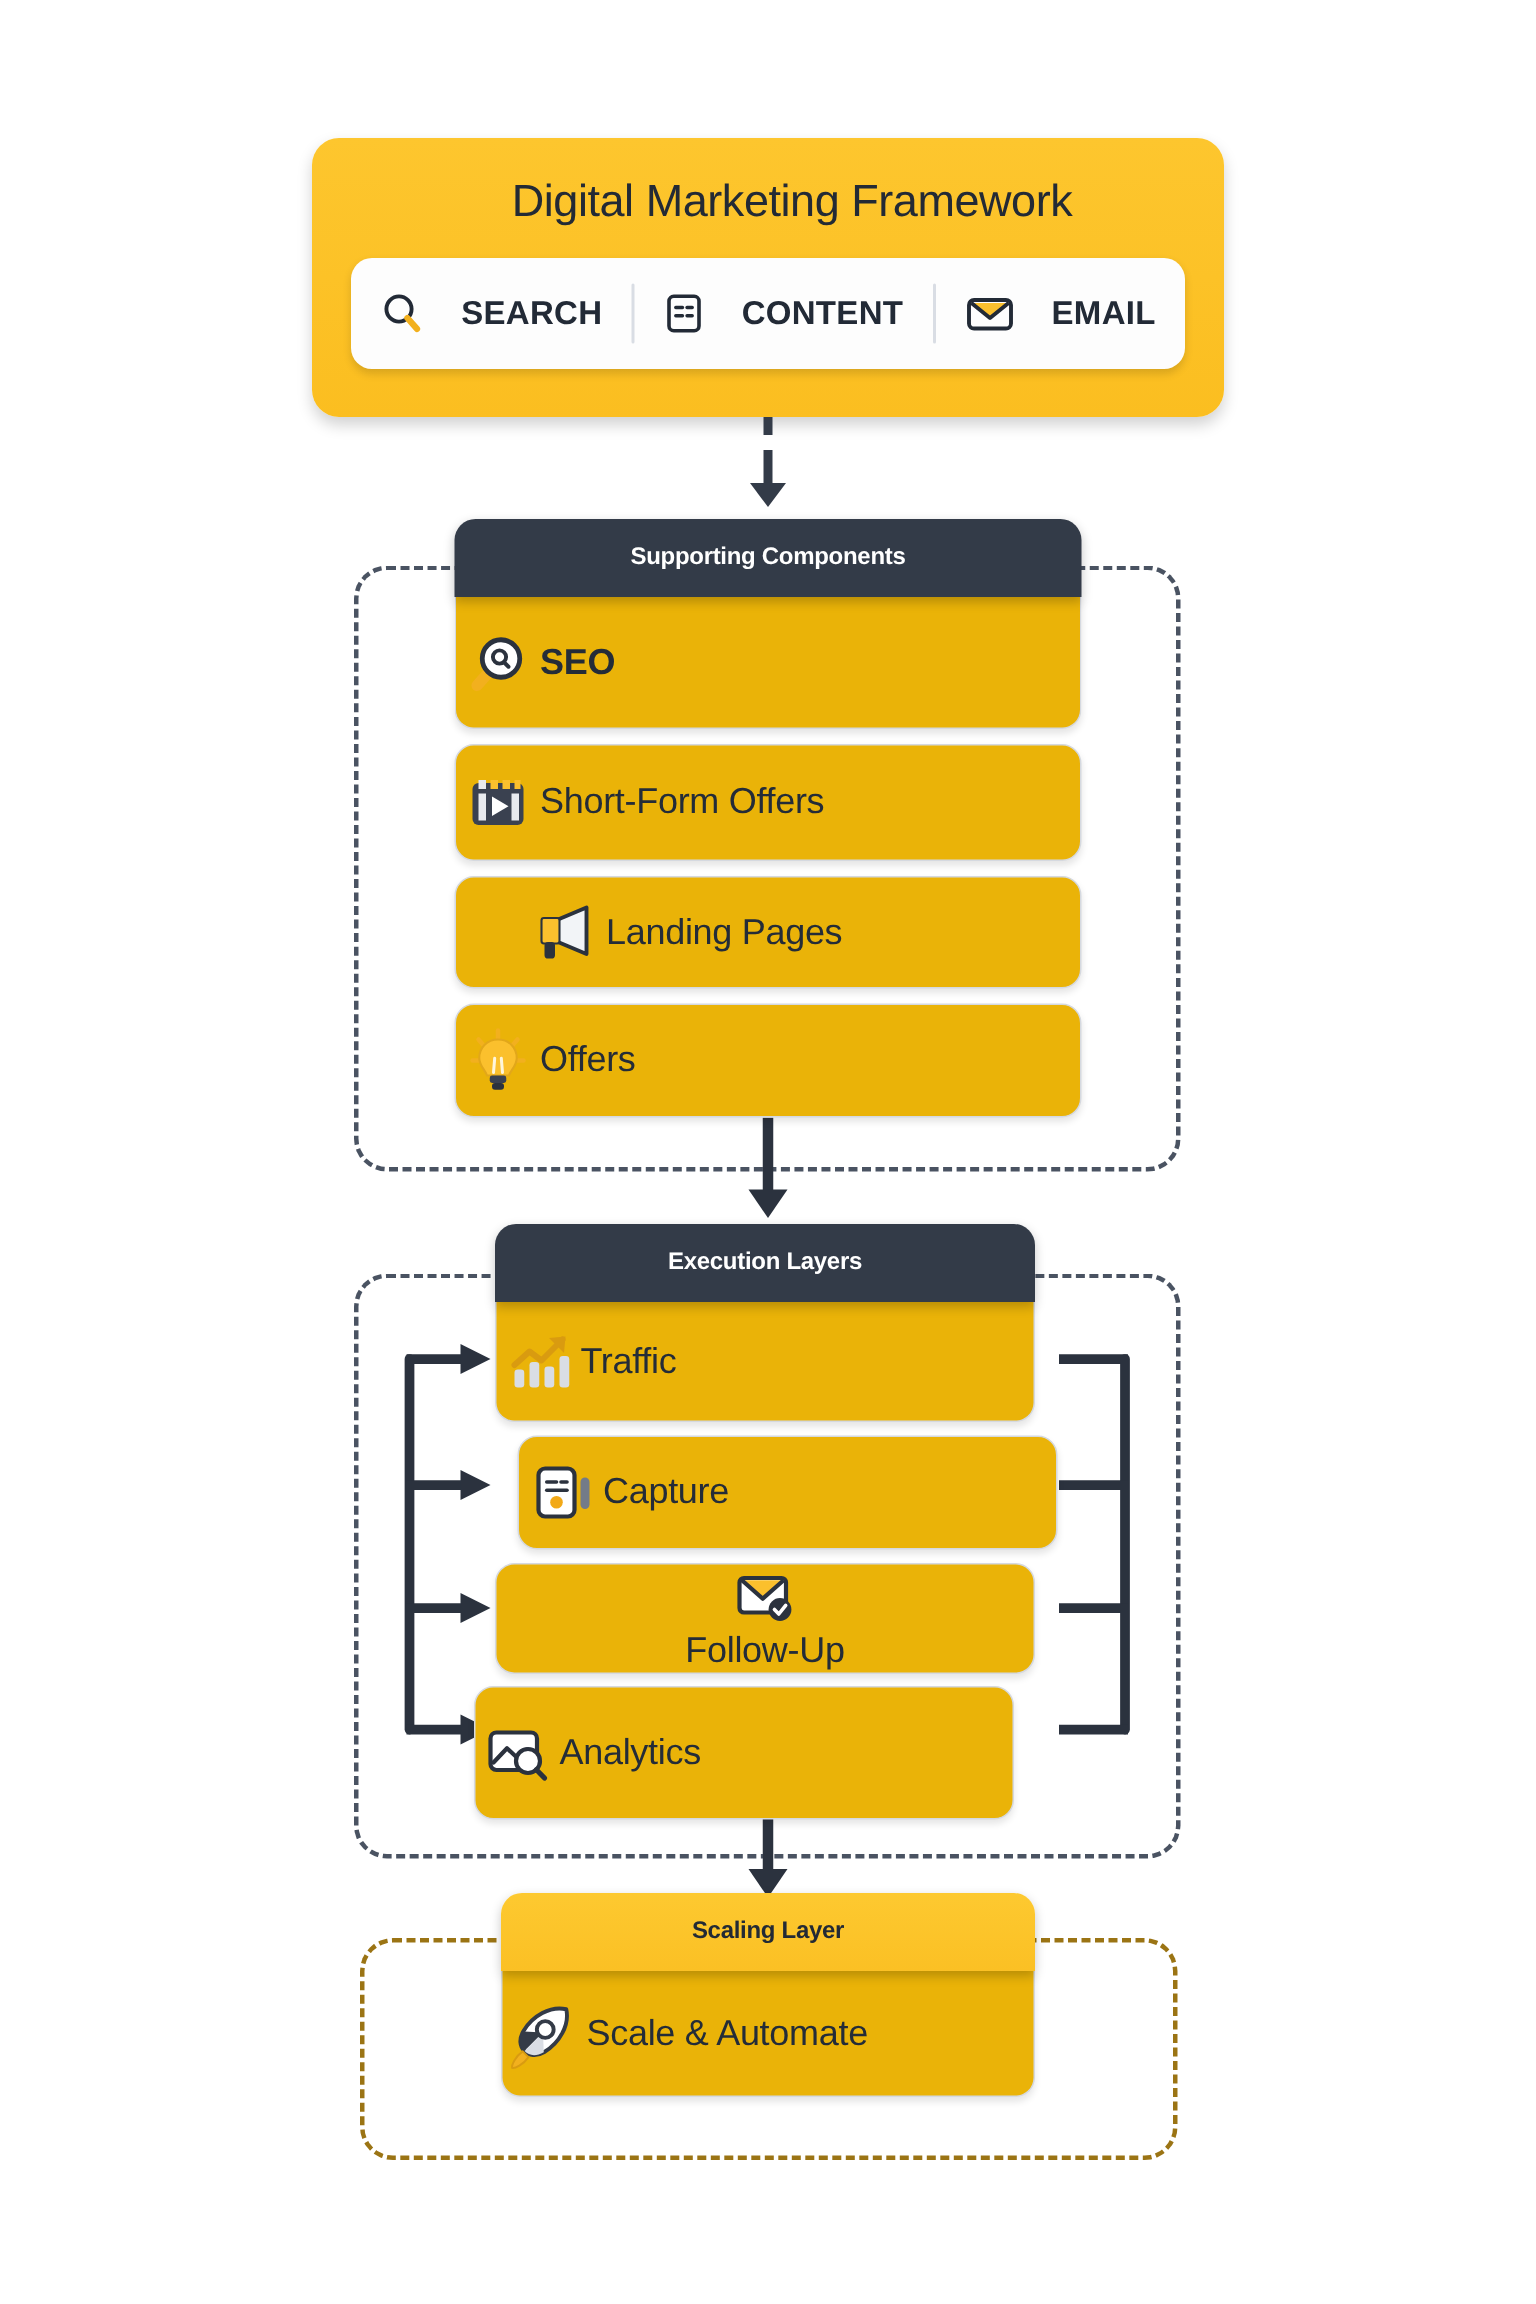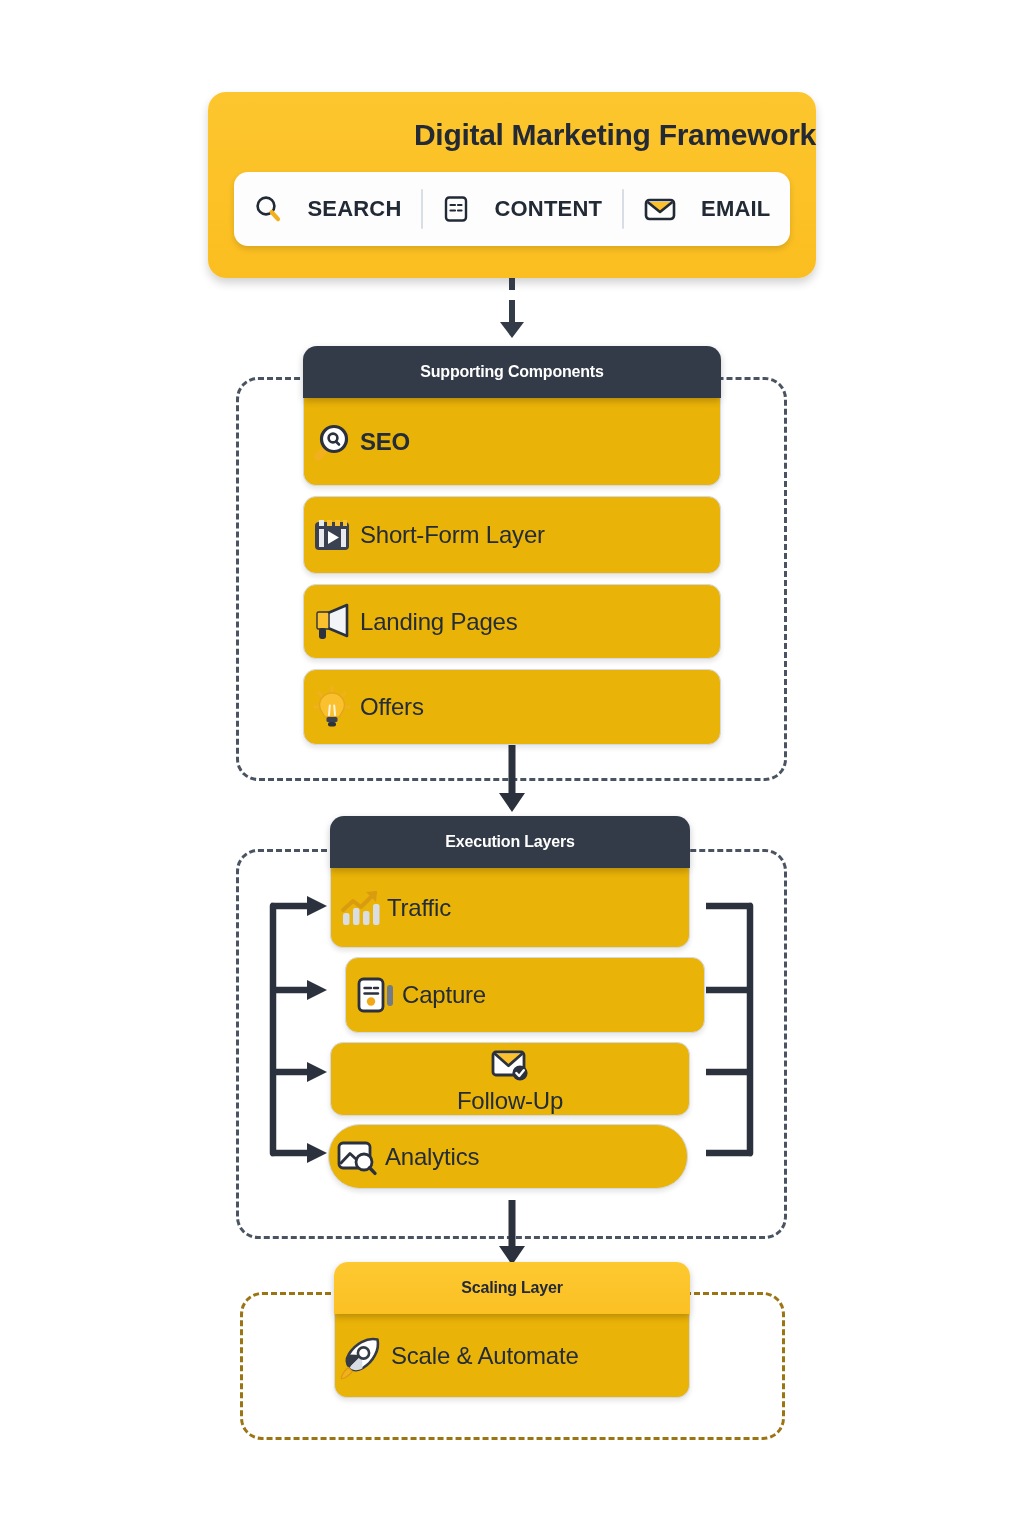--- a/index.html
+++ b/index.html
@@ -13,22 +13,22 @@
 
   
   .hero {
     position: absolute; left: 208px; top: 92px;
     width: 608px; height: 186px;
     background: linear-gradient(180deg,#FDC62E 0%,#FBBE20 100%);
     border-radius: 18px;
     box-shadow: 0 5px 10px rgba(0,0,0,.18);
   }
   .hero-title {
-    text-align: right;
-    font-size: 30px; font-weight: bold;
+    text-align: center;
+    font-size: 30px; font-weight: normal;
     color: #232a35;
     letter-spacing: -.3px;
     padding-top: 26px;
     padding-left: 32px;
   }
   .hero-strip {
     position: absolute; left: 26px; top: 80px;
     width: 556px; height: 74px;
     background: #fdfdfd;
     border-radius: 14px;
@@ -162,24 +162,24 @@
         <rect x="5" y="9" width="34" height="28" rx="4" fill="#3a4150"></rect>
         <rect x="9" y="7" width="5" height="6" fill="#e8eaee"></rect>
         <rect x="17" y="7" width="5" height="6" fill="#FBC02D"></rect>
         <rect x="25" y="7" width="5" height="6" fill="#FBC02D"></rect>
         <rect x="33" y="7" width="4" height="6" fill="#FBC02D"></rect>
         <rect x="9" y="16" width="5" height="18" fill="#e8eaee"></rect>
         <rect x="31" y="16" width="5" height="18" fill="#e8eaee"></rect>
         <path d="M18 18 L29 24.5 L18 31 Z" fill="#ffffff"></path>
       </svg>
     </span>
-    <span class="lbl">Short-Form Layer</span>
-  </div>
-
-  <div class="card" style="left:303px; top:584px; width:418px; height:75px;">
+    <span class="lbl">Short-Form Offers</span>
+  </div>
+
+  <div class="card" style="left:303px; top:584px; width:418px; height:75px;padding-left:44px;">
     <span class="ico">
       <svg width="46" height="44" viewBox="0 0 46 44">
         <path d="M19 13 L38 5 L38 36 L19 28 Z" fill="#f2f4f7" stroke="#2b323e" stroke-width="2.6" stroke-linejoin="round"></path>
         <rect x="8" y="12" width="12" height="17" rx="1.6" fill="#FBC02D" stroke="#2b323e" stroke-width="1.4"></rect>
         <rect x="10" y="28" width="7" height="11" rx="2.4" fill="#2b323e"></rect>
       </svg>
     </span>
     <span class="lbl">Landing Pages</span>
   </div>
 
@@ -273,21 +273,21 @@
         <rect x="7" y="9" width="31" height="23" rx="3" fill="#ffffff" stroke="#2b323e" stroke-width="2.8"></rect>
         <path d="M8.6 10.5 L22.5 22.5 L36.4 10.5 Z" fill="#FBC02D"></path>
         <path d="M8.6 10.5 L22.5 22.8 L36.4 10.5" fill="none" stroke="#2b323e" stroke-width="2.8" stroke-linejoin="round"></path>
         <circle cx="34" cy="30" r="7.6" fill="#2b323e"></circle>
         <path d="M30.3 30 L33.2 33 L37.8 27.2" fill="none" stroke="#ffffff" stroke-width="2.4" stroke-linecap="round" stroke-linejoin="round"></path>
       </svg>
     </span>
     <span class="lbl">Follow-Up</span>
   </div>
 
-  <div class="card" style="left:328px; top:1124px; width:360px; height:65px;border-radius:32px;">
+  <div class="card" style="left:316px; top:1124px; width:360px; height:89px;">
     <span class="ico">
       <svg width="48" height="44" viewBox="0 0 48 44">
         <rect x="6" y="8" width="31" height="25" rx="4" fill="#ffffff" stroke="#2b323e" stroke-width="2.8"></rect>
         <path d="M8 28 L17 18.5 L24 25 L30 19.5 L35 25" fill="none" stroke="#2b323e" stroke-width="2.8" stroke-linecap="round" stroke-linejoin="round"></path>
         <circle cx="31" cy="27" r="8" fill="#ffffff" stroke="#2b323e" stroke-width="2.8"></circle>
         <line x1="36.6" y1="32.8" x2="42" y2="38.4" stroke="#2b323e" stroke-width="3.4" stroke-linecap="round"></line>
       </svg>
     </span>
     <span class="lbl">Analytics</span>
   </div>

